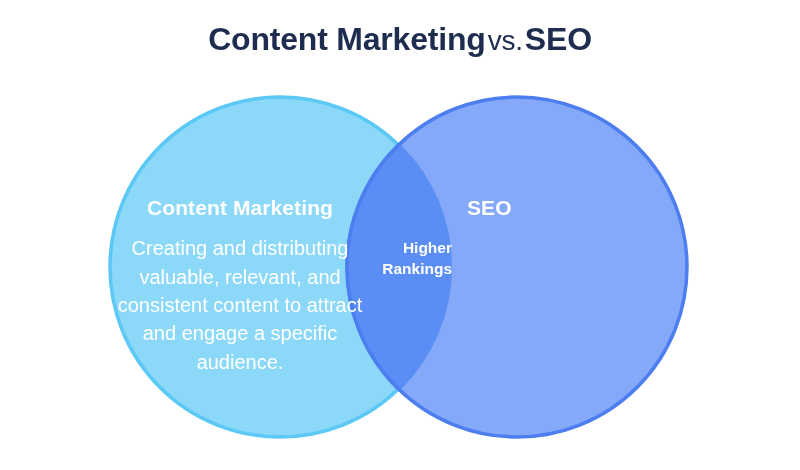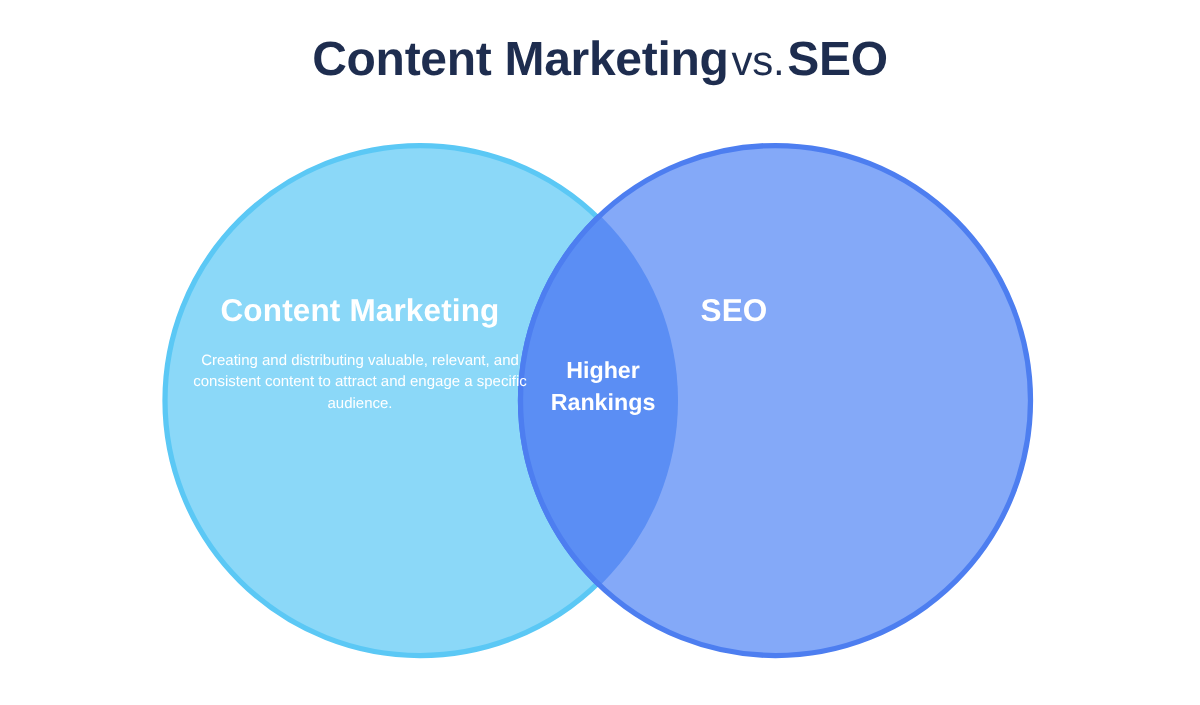--- a/index.html
+++ b/index.html
@@ -80,32 +80,32 @@
     text-align: left;
   }
   .circle-heading {
     font-size: 21px;
     font-weight: bold;
     line-height: 1.15;
     letter-spacing: 0.1px;
     margin: 0;
   }
   .circle-body {
-    font-size: 10px;
+    font-size: 20px;
     font-weight: normal;
     line-height: 1.42;
     margin: 0;
     padding-top: 14px;
   }
 
   #overlap-block {
     left: 352px;
     top: 238px;
     width: 100px;
-    text-align: center;
+    text-align: right;
   }
   #overlap-block .overlap-label {
     font-size: 15.5px;
     font-weight: bold;
     line-height: 1.35;
     margin: 0;
     color: #ffffff;
   }
 </style>
 </head>

